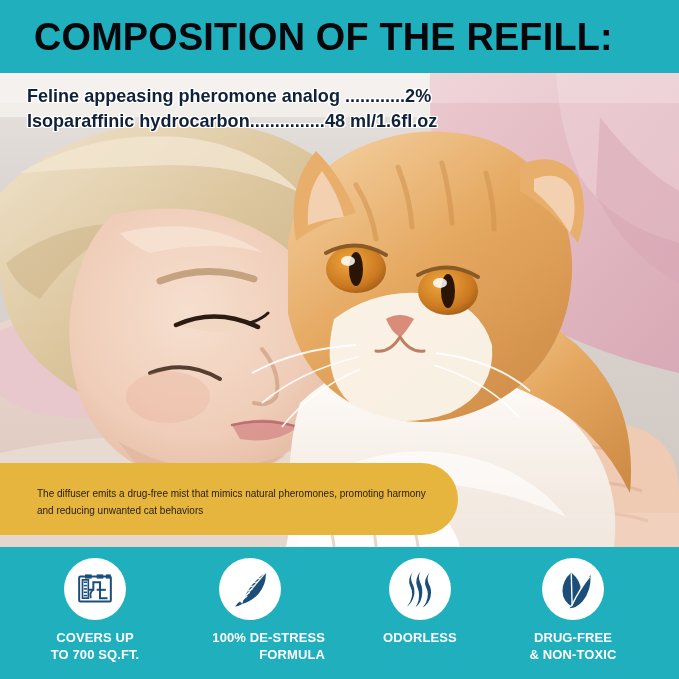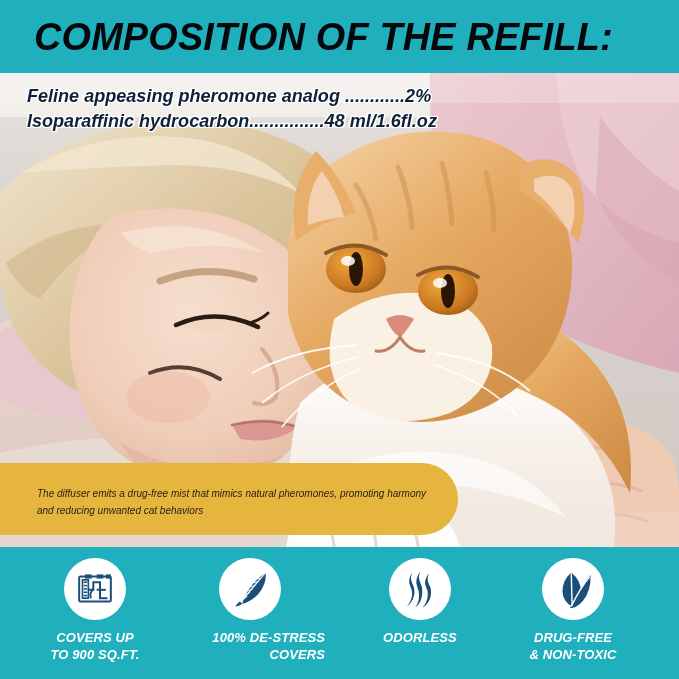--- a/index.html
+++ b/index.html
@@ -9,21 +9,20 @@
   }
   body {
     font-family: "Liberation Sans", sans-serif;
   }
   .page {
     position: relative;
     width: 679px;
     height: 679px;
     overflow: hidden;
     background: #e5e5e5;
-    font-style: italic;
   }
 
   
   .header-band {
     position: absolute;
     left: 0; top: 0;
     width: 679px;
     height: 73px;
     background: #1FAFBD;
   }
@@ -321,21 +320,21 @@
           <path class="nav-stroke" d="M30,25 h7" stroke-width="2.4"></path>
           <path class="nav-stroke" d="M30,16 v19 h9" stroke-width="2.4"></path>
           <path class="nav-stroke" d="M22,25 q-5,3 -3,10" stroke-width="2.2"></path>
           <rect class="nav-ink" x="12" y="6.5" width="8" height="5"></rect>
           <rect class="nav-ink" x="26" y="6.5" width="8" height="5"></rect>
           <rect class="nav-ink" x="37" y="6.5" width="6" height="5"></rect>
         </svg>
       </div>
       <div class="feature-label">
         <span>COVERS UP</span><br>
-        <span>TO 900 SQ.FT.</span>
+        <span>TO 700 SQ.FT.</span>
       </div>
     </div>
 
     <div class="feature" style="left:175px;text-align:right;">
       <div class="feature-circle">
         <svg width="42" height="42" viewBox="0 0 48 48">
           <g class="nav-ink">
             <path d="M42,5 Q43,18 34,29 Q26,38 15,41 Q18,30 25,21 Q33,11 42,5 Z"></path>
             <path d="M15,41 Q10,44 7,44 Q9,40 13,38 Z"></path>
             <path d="M42,5 L13,39" stroke="#FFFFFF" stroke-width="1.6" fill="none" opacity="0.9"></path>
@@ -345,21 +344,21 @@
               <path d="M30,20 L22,22"></path>
               <path d="M27,24 L19,27"></path>
               <path d="M24,28 L17,32"></path>
               <path d="M21,32 L16,36"></path>
             </g>
           </g>
         </svg>
       </div>
       <div class="feature-label">
         <span>100% DE-STRESS</span><br>
-        <span>COVERS</span>
+        <span>FORMULA</span>
       </div>
     </div>
 
     <div class="feature" style="left:345px;">
       <div class="feature-circle">
         <svg width="36" height="42" viewBox="0 0 40 48">
           <g class="nav-ink">
             <path d="M12,4 Q5,13 9,21 Q13,29 9,38 Q7,42 5,44 Q11,40 13,32
                      Q15,24 11,17 Q8,10 12,4 Z"></path>
             <path d="M21,3 Q13,13 17,22 Q21,31 17,41 Q15,45 13,46 Q20,42 22,33

